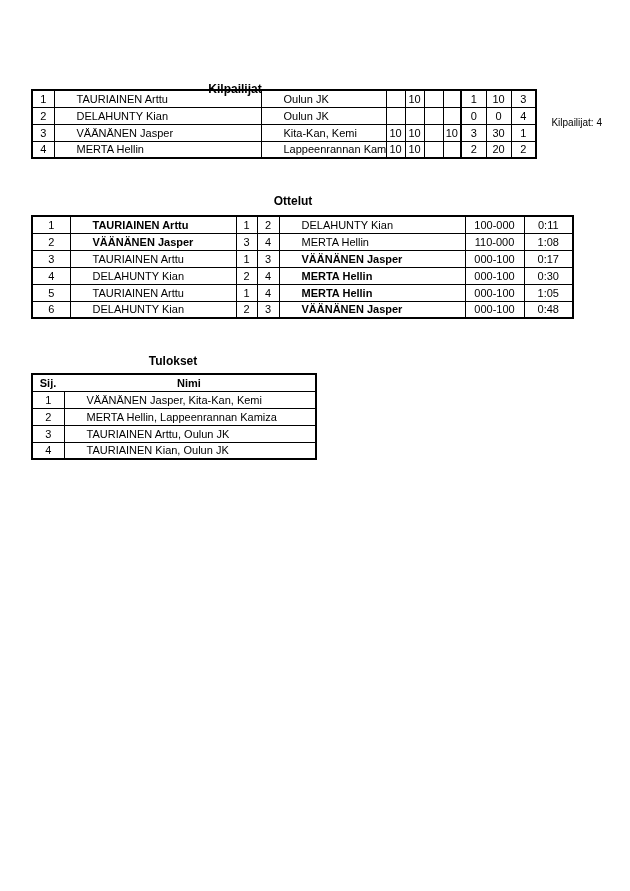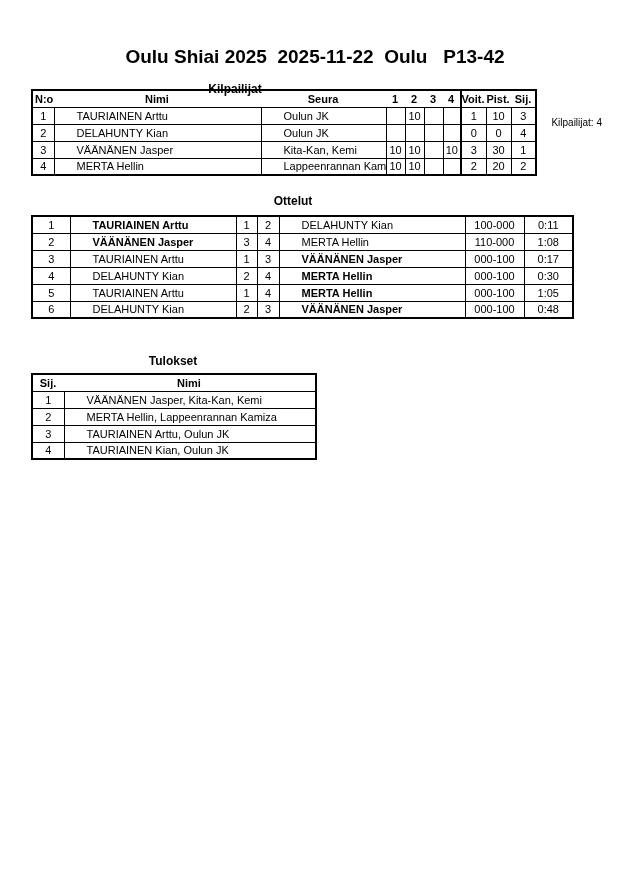--- a/index.html
+++ b/index.html
@@ -36,53 +36,37 @@
 
   #t-kilpailijat { top: 89px;  left: 31px; width: 504px; }
   #t-ottelut     { top: 215px; left: 31px; width: 541px; }
   #t-tulokset    { top: 373px; left: 31px; width: 284px; }
 </style>
 </head>
 <body>
 
 <div class="page">
 
-  <div class="main-title">Oulu Shiai 2025  2025-11-22  Oulu   P13-42</div>
   <div class="sec-title sec-kilpailijat">Kilpailijat</div>
   <div class="count-note">Kilpailijat: 4</div>
 
   <table id="t-kilpailijat" class="tbl">
     <colgroup>
       <col style="width:22px">
         <col style="width:207px">
         <col style="width:125px">
       <col style="width:19px">
         <col style="width:19px">
         <col style="width:19px">
         <col style="width:18px">
       <col style="width:25px">
         <col style="width:25px">
         <col style="width:25px">
     </colgroup>
     <tbody>
-        <tr>
-      <th class="hdr" colspan="10">
-        <span class="hl-left" style="left:2px">N:o</span>
-        <span class="hl" style="left:124px">Nimi</span>
-        <span class="hl" style="left:290px">Seura</span>
-        <span class="hl" style="left:362px">1</span>
-        <span class="hl" style="left:381px">2</span>
-        <span class="hl" style="left:400px">3</span>
-        <span class="hl" style="left:418px">4</span>
-        <span class="hl" style="left:440px">Voit.</span>
-        <span class="hl" style="left:465px">Pist.</span>
-        <span class="hl" style="left:490px">Sij.</span>
-        <span class="vline" style="left:427px;width:2px"></span>
-      </th>
-    </tr>
     <tr>
       <td class="num">1</td>
       <td class="name">TAURIAINEN Arttu</td>
       <td class="name">Oulun JK</td>
       <td class="num"></td>
       <td class="num">10</td>
       <td class="num"></td>
       <td class="num"></td>
       <td class="num thickleft">1</td>
       <td class="num">10</td>

